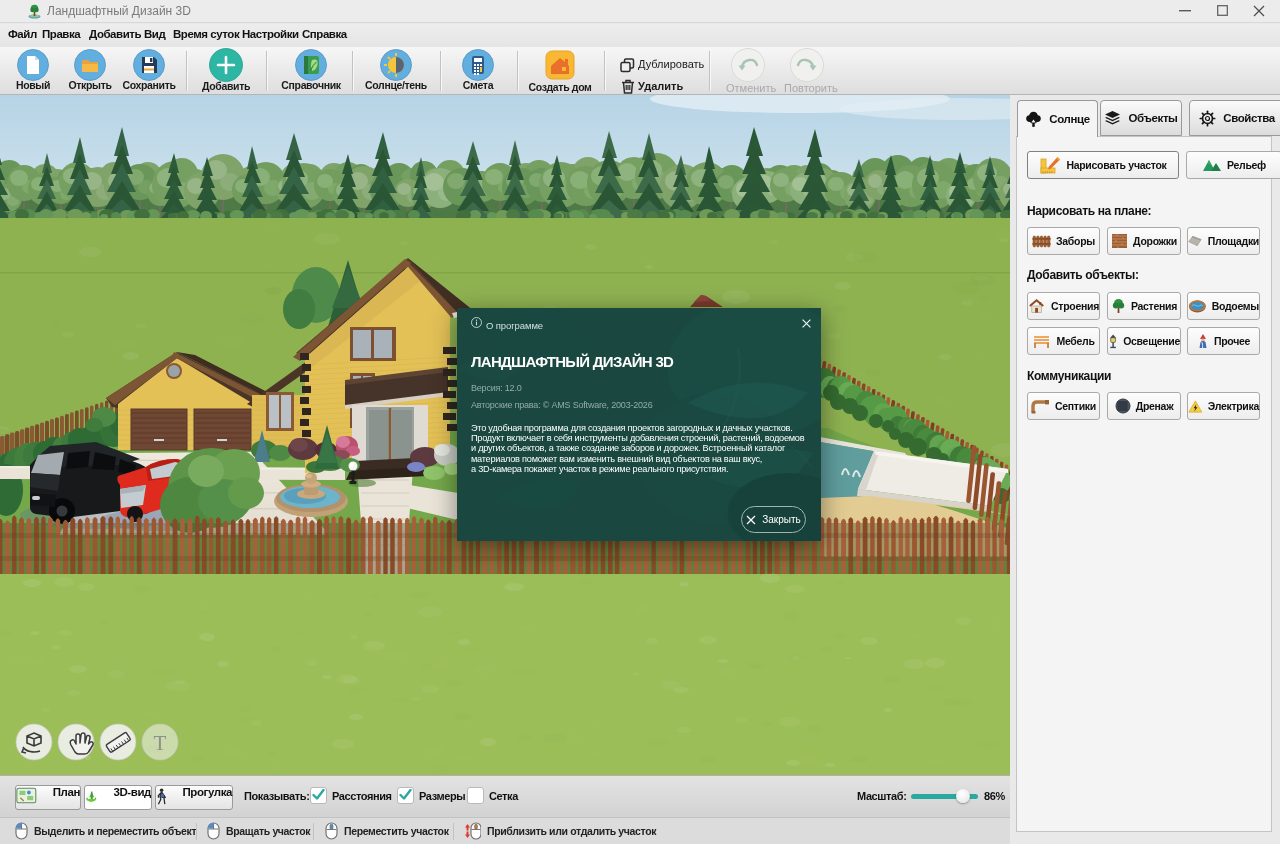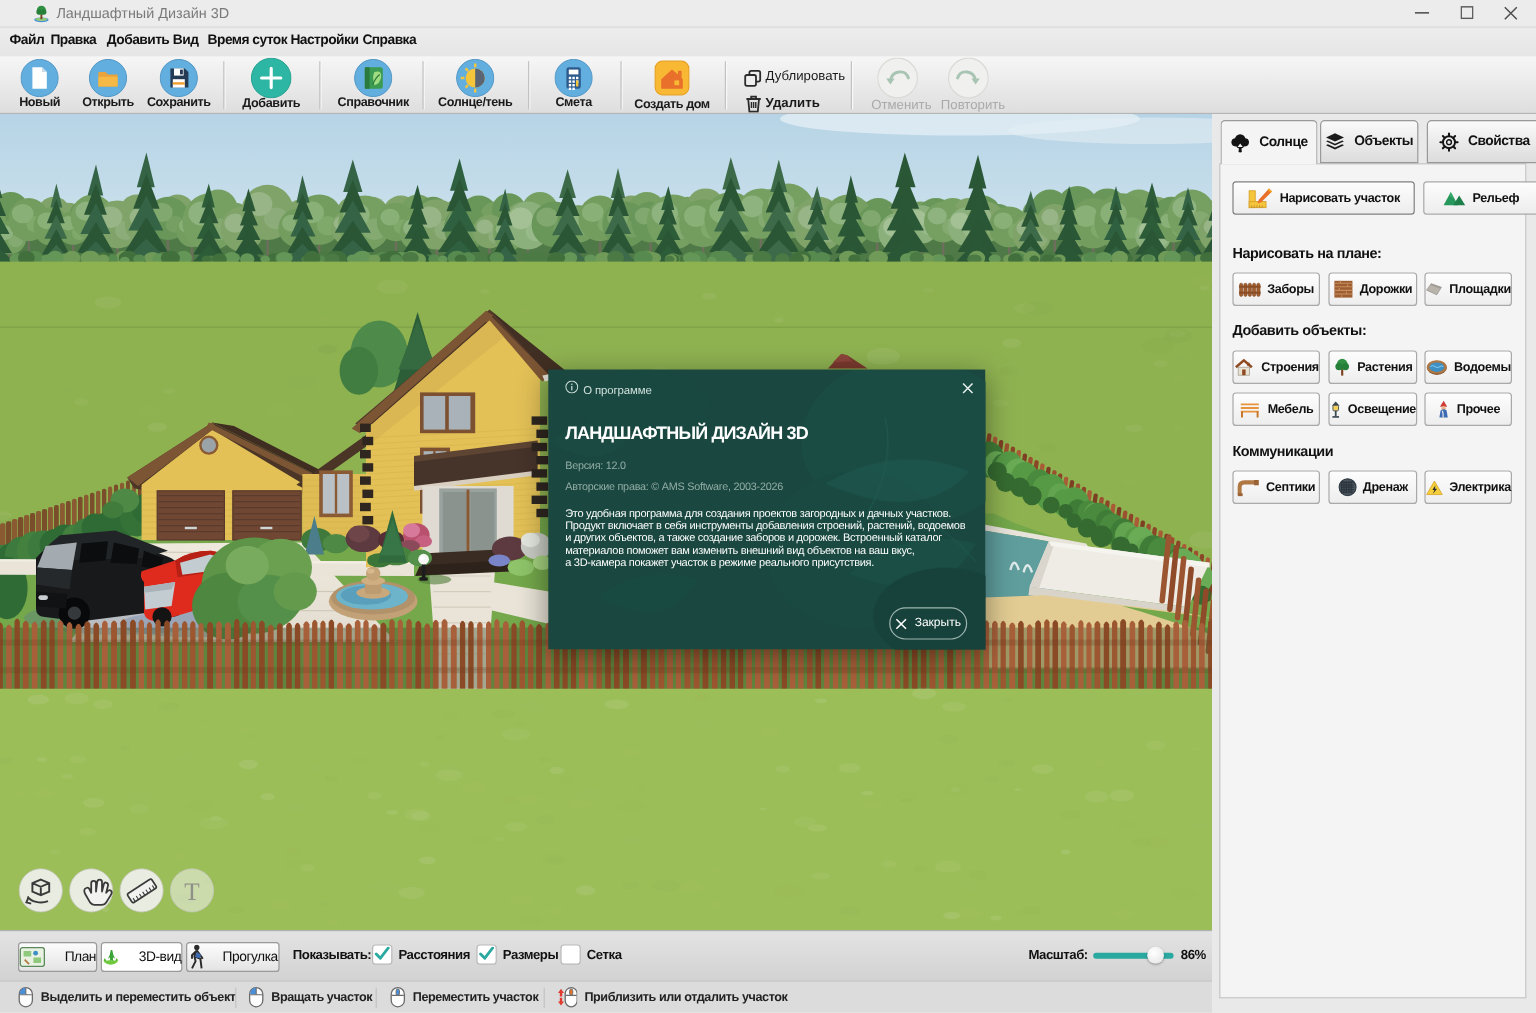--- a/index.html
+++ b/index.html
@@ -21,21 +21,21 @@
 #scene { left:0; top:95px; width:1010px; height:680px; }
 
 #panel { left:1010px; top:95px; width:270px; height:749px; background:#e9e9e9; }
 #panelinner { position:absolute; left:6px; top:41px; width:256px; height:696px; background:#f4f4f4; border:1px solid #c4c4c4; }
 .tab { position:absolute; top:5px; height:36px; border:1px solid #999; border-radius:4px 4px 0 0; background:linear-gradient(#fafafa,#dcdcdc); display:flex; align-items:center; justify-content:center; gap:7px; font-size:11.5px; font-weight:bold; color:#111; letter-spacing:-0.4px; }
 .tab.active { background:#f4f4f4; height:37px; border-bottom:none; z-index:3; }
 .pbtn { position:absolute; height:28px; border:1px solid #a9a9a9; border-radius:3px; background:linear-gradient(#fdfdfd,#ededed); display:flex; align-items:center; justify-content:center; gap:5px; font-size:10.5px; font-weight:bold; color:#111; letter-spacing:-0.3px; white-space:nowrap; }
 .plabel { position:absolute; left:17px; font-size:12px; font-weight:bold; color:#111; letter-spacing:-0.35px; }
 
 #ctrlbar { left:0; top:775px; width:1010px; height:42px; background:linear-gradient(#e3e3e3,#d2d2d2); border-top:1px solid #b0b0b0; }
-.vbtn { position:absolute; top:9px; height:25px; border:1px solid #9a9a9a; border-radius:3px; background:linear-gradient(#fcfcfc,#e4e4e4); display:flex; align-items:center; justify-content:center; gap:16px; font-size:11.5px; font-weight:normal; color:#111; letter-spacing:-0.4px; white-space:nowrap; }
+.vbtn { position:absolute; top:9px; height:25px; border:1px solid #9a9a9a; border-radius:3px; background:linear-gradient(#fcfcfc,#e4e4e4); display:flex; align-items:flex-start; justify-content:center; gap:16px; font-size:11.5px; font-weight:bold; color:#111; letter-spacing:-0.4px; white-space:nowrap; }
 .chk { position:absolute; top:11px; width:17px; height:17px; background:#fff; border:1px solid #b9b9b9; border-radius:3px; display:flex; align-items:center; justify-content:center; }
 .chklbl { position:absolute; top:14px; font-size:11px; font-weight:bold; color:#111; letter-spacing:-0.4px; white-space:nowrap; }
 
 #statbar { left:0; top:817px; width:1010px; height:27px; background:#dcdcdc; border-top:1px solid #c2c2c2; }
 .stxt { position:absolute; top:7px; font-size:10.5px; font-weight:bold; color:#222; letter-spacing:-0.35px; white-space:nowrap; }
 .ssep { position:absolute; top:5px; width:1px; height:17px; background:#c2c2c2; }
 
 #modal { left:457px; top:308px; width:364px; height:233px; background:#1a4840; box-shadow:0 6px 24px rgba(0,0,0,0.45); overflow:hidden; }
 #modal .inner { position:absolute; left:0; top:0; width:100%; height:100%; }
 </style></head>

